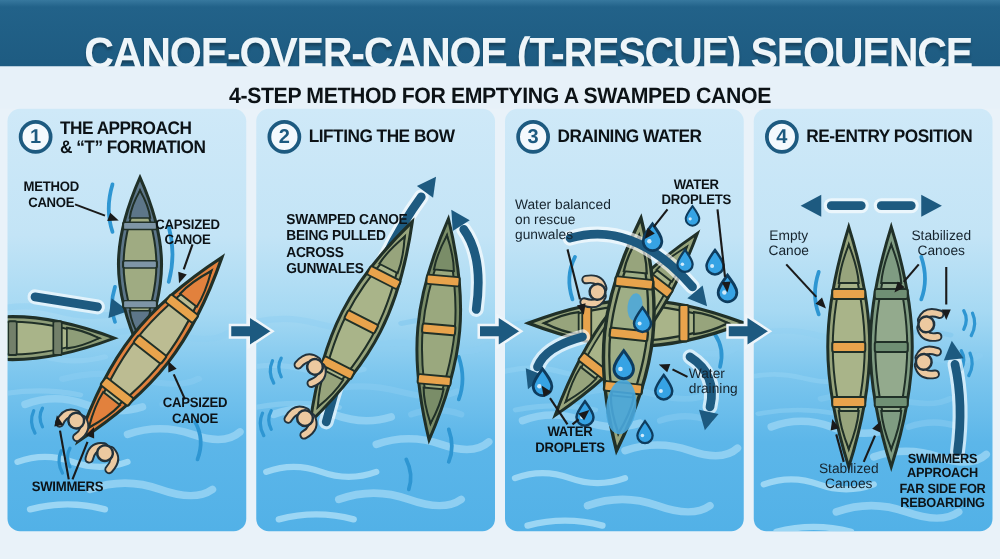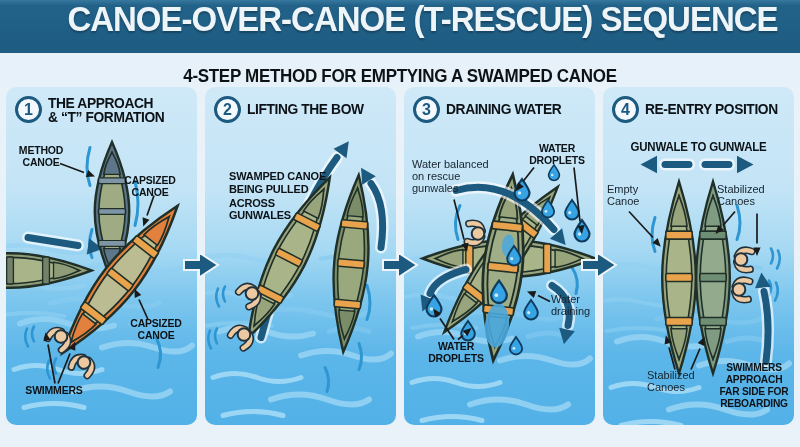--- a/index.html
+++ b/index.html
@@ -2,40 +2,40 @@
 <html><head>
 <meta charset="utf-8">
 <style>
   html,body{margin:0;padding:0;background:#e9f2f9;}
   *{box-sizing:border-box;}
   #stage{position:relative;width:800px;height:447px;overflow:hidden;background:#e9f2f9;
          font-family:"Liberation Sans","DejaVu Sans",sans-serif;}
   
   #title-bar{position:absolute;left:0;top:0;width:800px;height:62px;
     background:linear-gradient(180deg,#37789e 0%,#226289 9%,#1d5a80 100%);
-    display:flex;align-items:flex-start;justify-content:center;padding-left:45px;}
+    display:flex;align-items:flex-end;justify-content:center;padding-left:45px;}
   #title-bar h1{margin:0;font-size:33px;font-weight:900;letter-spacing:-1px;color:#eef5f9;
     text-shadow:0 2px 2px rgba(0,0,0,.28);white-space:nowrap;transform:scaleY(1.06);}
   #subtitle-bar{position:absolute;left:0;top:53px;width:800px;height:34px;background:#e7f1f9;
     display:flex;align-items:flex-end;justify-content:center;}
   #subtitle-bar h2{margin:0;font-size:17px;font-weight:900;letter-spacing:-.3px;color:#0c1216;transform:scaleY(1.05);}
   
   #panels{position:absolute;left:0;top:87px;width:800px;height:338px;display:flex;gap:8px;padding:0 6px;}
   .panel{position:relative;flex:1 1 0;border-radius:10px;overflow:hidden;
     background:linear-gradient(180deg,#cfe9f8 0%,#c3e4f6 30%,#a6d9f3 48%,#7cc6ee 63%,#5cb6e9 79%,#52b1e7 100%);}
   .panel-head{position:absolute;left:9px;top:9px;right:2px;display:flex;gap:6px;z-index:6;}
   .step-circle{width:27px;height:27px;flex:0 0 27px;border:3px solid #1d5a80;border-radius:50%;
     background:#f4f9fd;color:#1d5a80;font-size:16px;font-weight:900;display:flex;align-items:center;justify-content:center;}
   .panel-title{margin:0;font-size:13.8px;line-height:1.04;font-weight:900;letter-spacing:-.4px;color:#0c1216;transform:scaleY(1.05);transform-origin:left top;}
   .panel-title.one{padding-top:6px;}
   .illus{position:absolute;inset:0;width:100%;height:100%;z-index:1;}
   
   .lbl{position:absolute;z-index:5;white-space:pre-line;}
   .b{font-weight:800;font-size:10.5px;line-height:1.12;letter-spacing:-.2px;color:#0c1216;text-align:center;transform:scaleY(1.05);}
-  .r{font-weight:400;font-size:11px;line-height:1.07;color:#16242e;text-align:left;}
+  .r{font-weight:400;font-size:11px;line-height:1.07;color:#16242e;text-align:center;}
   .ta-l{text-align:left;}
   
   .c-olive{--hull:#97a47c;--inner:#a9b489;--thw:#e8a34c;}
   .c-olive2{--hull:#7a8d68;--inner:#9aa87e;--thw:#e8a34c;}
   .c-olive-g{--hull:#8e9d78;--inner:#a9b489;--thw:#73806a;}
   .c-steel{--hull:#5d7689;--inner:#9fab82;--thw:#7e95a6;}
   .c-orange{--hull:#e2813d;--inner:#bcbc92;--thw:#e8a34c;}
   .c-green{--hull:#7f9c82;--inner:#93aa8d;--thw:#6f8f74;}
   .c-swamp{--hull:#97a47c;--inner:#9fae86;--thw:#e8a34c;}
   .case{fill:none;stroke:#ffffff;stroke-width:12;stroke-linecap:round;opacity:.65;}
@@ -299,21 +299,20 @@
           <line class="lead" x1="132" y1="124" x2="120" y2="138"></line>
             <use href="#lh" transform="translate(118,140) rotate(130)" fill="#1a1a1a"></use>
           <line class="lead" x1="154" y1="126" x2="154" y2="156"></line>
             <use href="#lh" transform="translate(154,160) rotate(90)" fill="#1a1a1a"></use>
           <line class="lead" x1="72" y1="282" x2="66" y2="260"></line>
             <use href="#lh" transform="translate(65,256) rotate(-105)" fill="#1a1a1a"></use>
           <line class="lead" x1="88" y1="282" x2="97" y2="261"></line>
             <use href="#lh" transform="translate(98,257) rotate(-65)" fill="#1a1a1a"></use>
         </g>
       </svg>
-      <div class="lbl b" style="left:0;right:0;top:54px;font-size:11.5px">GUNWALE TO GUNWALE</div>
       <div class="lbl r" style="left:4px;top:97px;width:48px">Empty
 Canoe</div>
       <div class="lbl r" style="left:114px;top:97px;width:72px">Stabilized
 Canoes</div>
       <div class="lbl r" style="left:44px;top:283px;width:64px">Stabilized
 Canoes</div>
       <div class="lbl b" style="left:112px;top:276px;width:78px;font-size:10.2px">SWIMMERS
 APPROACH
 FAR SIDE FOR
 REBOARDING</div>

